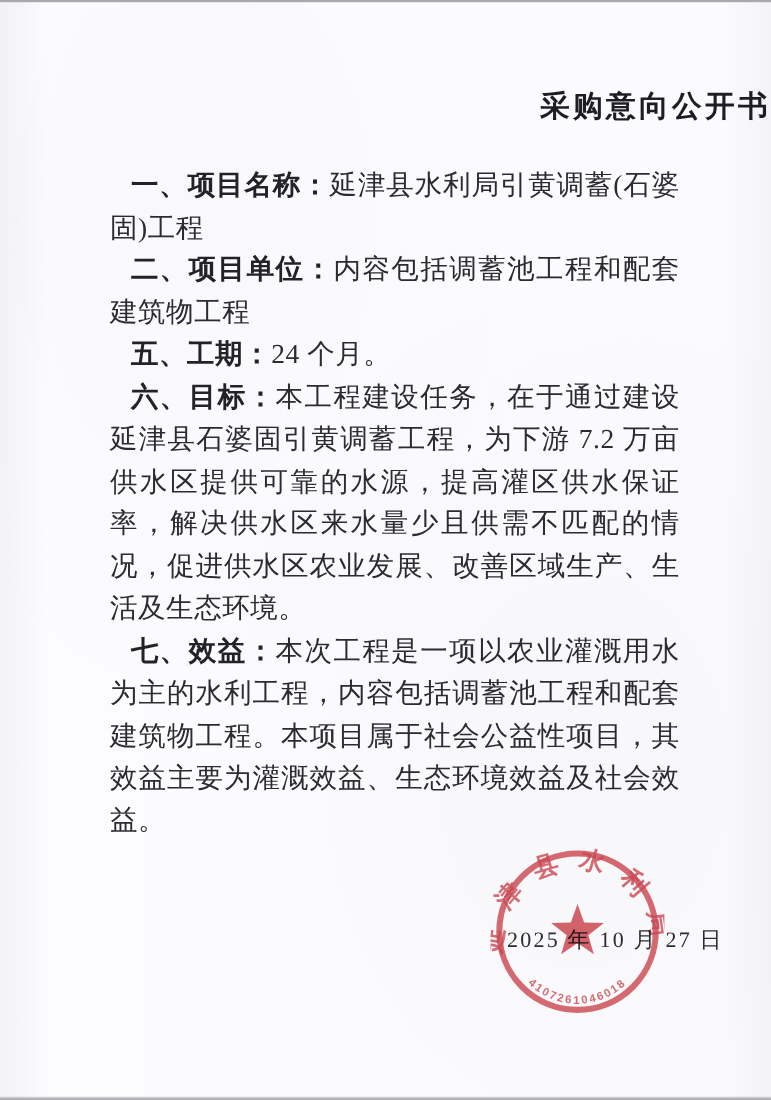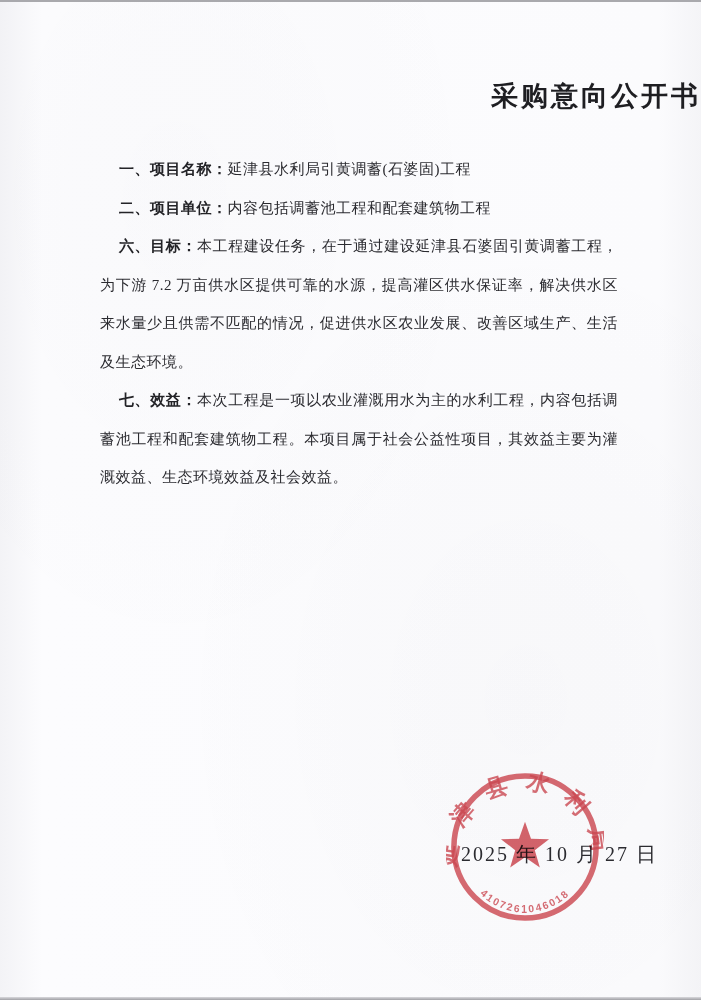--- a/index.html
+++ b/index.html
@@ -17,21 +17,21 @@
   }
   .scan-edge-top{position:absolute;top:0;left:0;width:701px;height:2px;background:#a9a9ad;}
   .scan-edge-bottom{position:absolute;bottom:0;left:0;width:701px;height:3px;
     background:linear-gradient(180deg,#d8d8dc,#a0a0a5);}
   .title{
     margin:78px 0 36px 0;text-align:right;
     font-size:27px;font-weight:bold;color:#1e1e22;letter-spacing:3px;
   }
   .content{width:518px;margin-left:100px;}
   .content p{
-    margin:0;font-size:15px;line-height:38.5px;color:#2b2b30;
+    margin:0;font-size:25px;line-height:38.5px;color:#2b2b30;
     text-align:justify;text-indent:19px;letter-spacing:0.5px;
   }
   .content p b{font-weight:bold;color:#232327;}
   .date-line{
     position:absolute;left:436px;top:841px;
     font-size:20px;color:#2b2b30;letter-spacing:2px;white-space:nowrap;margin-left:25px;
   }
   .seal{
     position:absolute;left:446px;top:768px;width:158px;height:158px;
     mix-blend-mode:multiply;opacity:0.88;
@@ -42,20 +42,21 @@
 
 <div class="paper">
   <div class="scan-edge-top"></div>
   <div class="scan-edge-bottom"></div>
 
   <h1 class="title">采购意向公开书</h1>
 
   <div class="content">
     <p><b>一、项目名称：</b><span>延津县水利局引黄调蓄(石婆固)工程</span></p>
     <p><b>二、项目单位：</b><span>内容包括调蓄池工程和配套建筑物工程</span></p>
+    <p><b>五、工期：</b><span>24 个月。</span></p>
     <p><b>六、目标：</b><span>本工程建设任务，在于通过建设延津县石婆固引黄调蓄工程，为下游 7.2 万亩供水区提供可靠的水源，提高灌区供水保证率，解决供水区来水量少且供需不匹配的情况，促进供水区农业发展、改善区域生产、生活及生态环境。</span></p>
     <p><b>七、效益：</b><span>本次工程是一项以农业灌溉用水为主的水利工程，内容包括调蓄池工程和配套建筑物工程。本项目属于社会公益性项目，其效益主要为灌溉效益、生态环境效益及社会效益。</span></p>
   </div>
 
   <div class="date-line">2025 年 10 月 27 日</div>
 
   <svg class="seal" viewBox="0 0 200 200">
     <defs>
       <path id="arcName" d="M 16,132 A 86,86 0 1 1 184,132" fill="none"></path>
       <path id="arcNum" d="M 32,146 A 81,81 0 0 0 168,146" fill="none"></path>

